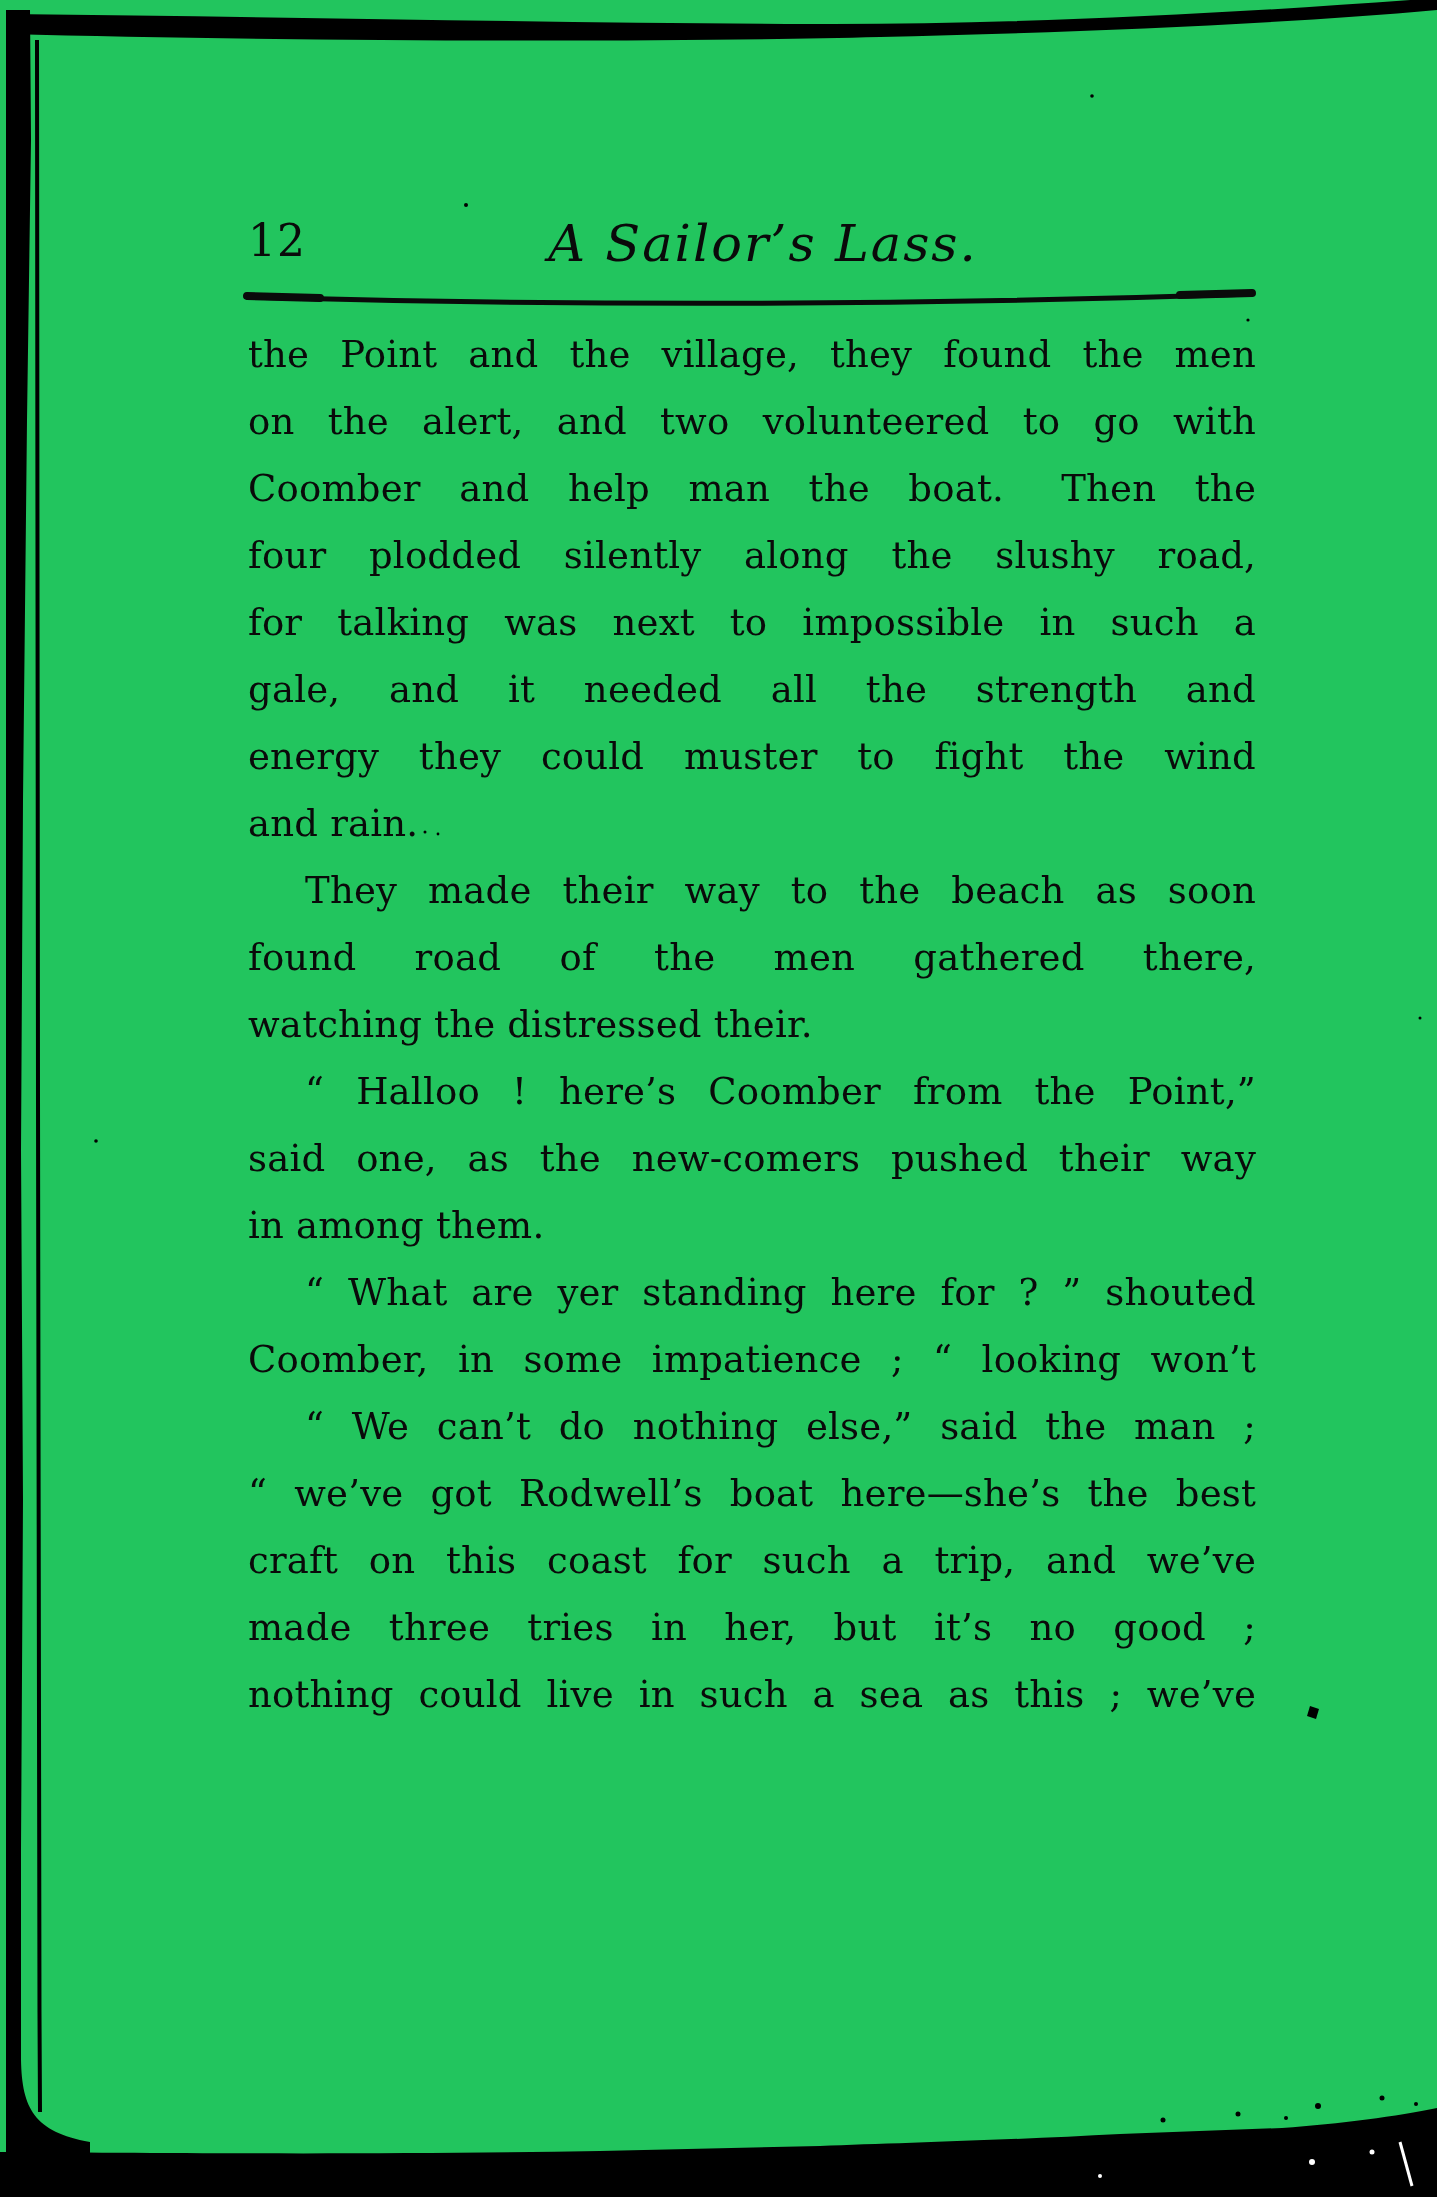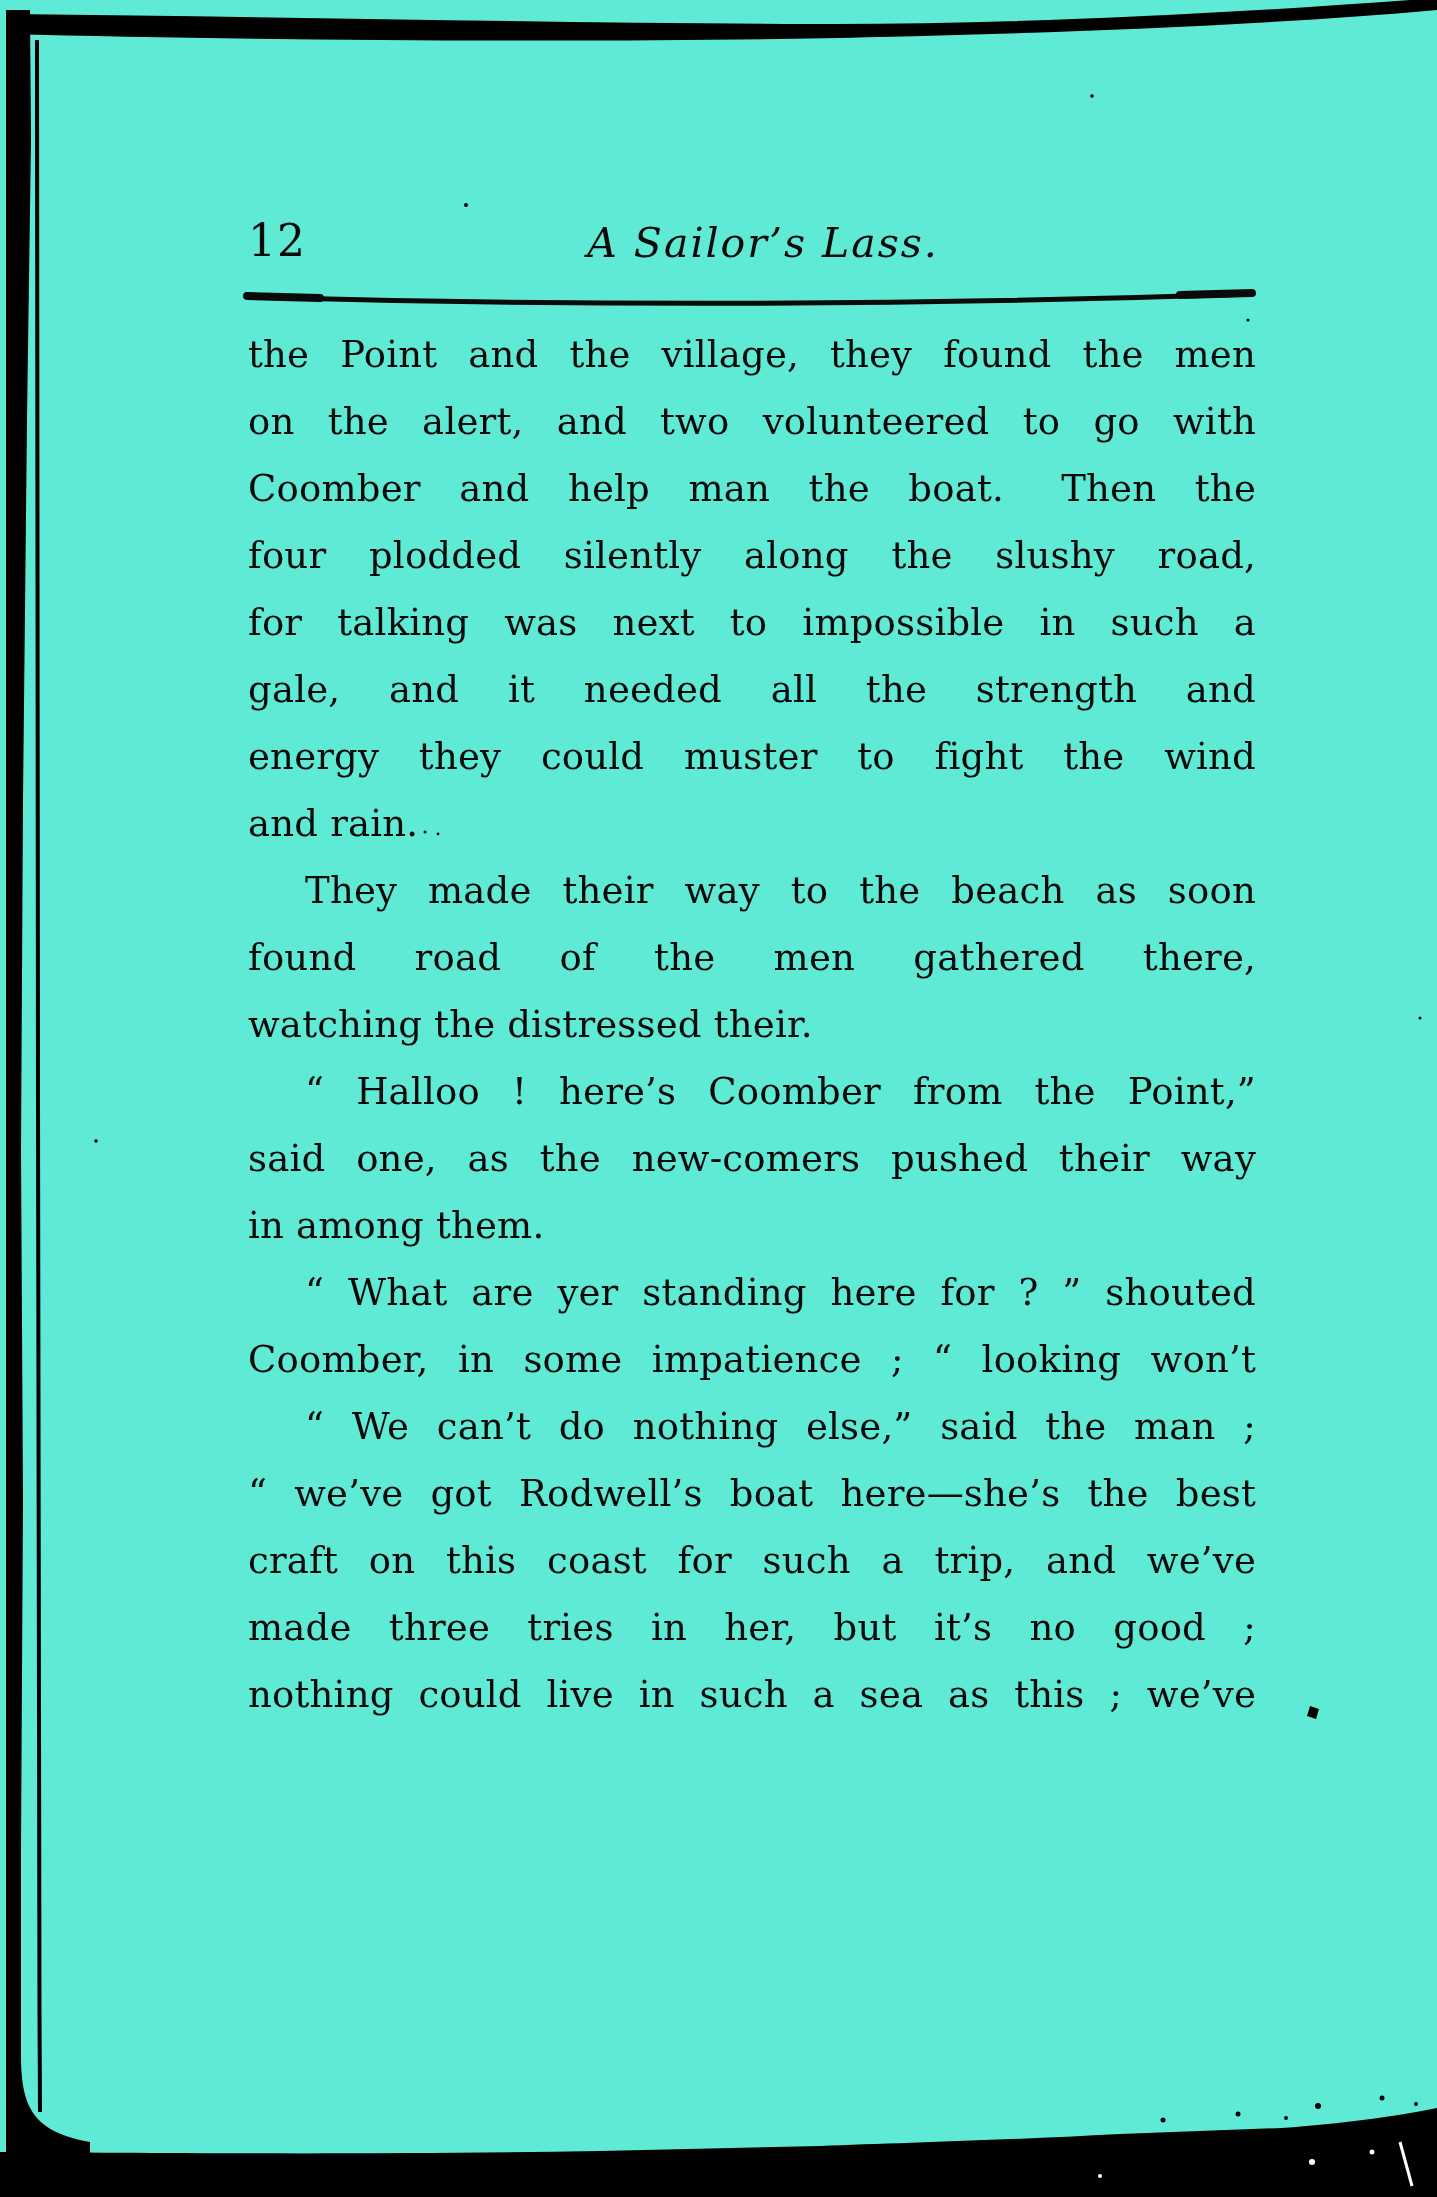--- a/index.html
+++ b/index.html
@@ -1,36 +1,36 @@
 <!DOCTYPE html>
 <html><head>
 <meta charset="utf-8">
 <style>
   html,body{margin:0;padding:0;background:#fff;}
   .page{
     position:relative;
     width:1437px;height:2197px;
-    background:#5eead4;
+    background:#22c55e;
     overflow:hidden;
     font-family:"DejaVu Serif", serif;
     color:#0a0a0a;
   }
   .artifacts{position:absolute;left:0;top:0;width:1437px;height:2197px;pointer-events:none;}
   .page-number{
     position:absolute;left:248px;top:219px;
     font-size:44px;line-height:44px;
     letter-spacing:1px;
   }
   .running-title-wrap{
     position:absolute;left:248px;top:221px;width:1008px;
     text-align:center;
   }
   .running-title{
     font-style:italic;
-    font-size:41px;line-height:45px;
+    font-size:51px;line-height:45px;
     padding-left:22px;
     letter-spacing:2px;
   }
   .body-text{
     position:absolute;left:248px;top:321px;width:1008px;
   }
   .line{
     font-size:37px;
     line-height:67px;
     height:67px;

